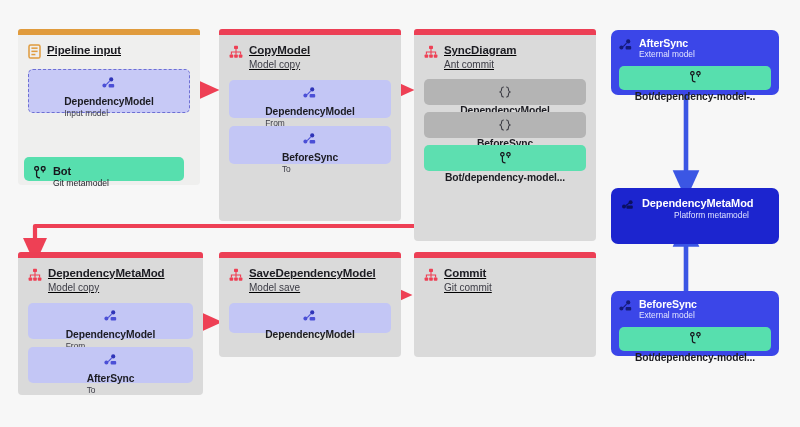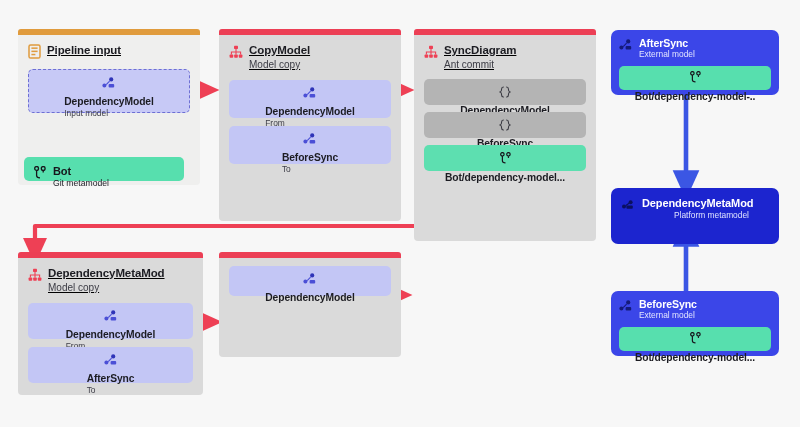--- a/index.html
+++ b/index.html
@@ -290,35 +290,64 @@
         <div class="ctxt">
           <span class="cname">AfterSync</span>
           <span class="csub">To</span>
         </div>
       </div>
     </div>
   </div>
 
   <div class="card stage" style="left:219px;top:252px;width:182px;height:105px;">
     <div class="topbar" style="background:#ec3f55;"></div>
+    <div class="stage-head">
+      <svg class="ico" width="14" height="14" viewBox="0 0 14 14" style="margin-top:1px;">
+        <rect x="5" y="0.8" width="4" height="3.2" rx="0.7" fill="#ee4055"></rect>
+        <rect x="0.6" y="9.6" width="3.6" height="3.2" rx="0.7" fill="#ee4055"></rect>
+        <rect x="5.2" y="9.6" width="3.6" height="3.2" rx="0.7" fill="#ee4055"></rect>
+        <rect x="9.8" y="9.6" width="3.6" height="3.2" rx="0.7" fill="#ee4055"></rect>
+        <path d="M7,4 L7,7 M2.4,9.6 L2.4,7 L11.6,7 L11.6,9.6 M7,7 L7,9.6" stroke="#ee4055" stroke-width="1.1" fill="none"></path>
+      </svg>
+      <div class="head-txt">
+        <span class="stage-title">SaveDependencyModel</span>
+        <span class="stage-sub">Model save</span>
+      </div>
+    </div>
     <div class="stage-body">
       <div class="chip lav" style="height:30px;">
         <svg class="ico" width="14" height="12" viewBox="0 0 14 12">
           <circle cx="2.4" cy="8.4" r="2" fill="#4b4fd6"></circle>
           <circle cx="9.2" cy="2.4" r="2.1" fill="#2f34b8"></circle>
           <rect x="6.6" y="7.1" width="5.6" height="3.3" rx="1" fill="#4b4fd6"></rect>
           <path d="M4.2,7.6 L7.6,4.2" stroke="#4b4fd6" stroke-width="1.1"></path>
         </svg>
         <div class="ctxt">
           <span class="cname">DependencyModel</span>
         </div>
       </div>
     </div>
   </div>
 
+  <div class="card stage" style="left:414px;top:252px;width:182px;height:105px;">
+    <div class="topbar" style="background:#ec3f55;"></div>
+    <div class="stage-head">
+      <svg class="ico" width="14" height="14" viewBox="0 0 14 14" style="margin-top:1px;">
+        <rect x="5" y="0.8" width="4" height="3.2" rx="0.7" fill="#ee4055"></rect>
+        <rect x="0.6" y="9.6" width="3.6" height="3.2" rx="0.7" fill="#ee4055"></rect>
+        <rect x="5.2" y="9.6" width="3.6" height="3.2" rx="0.7" fill="#ee4055"></rect>
+        <rect x="9.8" y="9.6" width="3.6" height="3.2" rx="0.7" fill="#ee4055"></rect>
+        <path d="M7,4 L7,7 M2.4,9.6 L2.4,7 L11.6,7 L11.6,9.6 M7,7 L7,9.6" stroke="#ee4055" stroke-width="1.1" fill="none"></path>
+      </svg>
+      <div class="head-txt">
+        <span class="stage-title">Commit</span>
+        <span class="stage-sub">Git commit</span>
+      </div>
+    </div>
+  </div>
 
   <div class="card ext" style="left:611px;top:30px;width:168px;height:65px;">
     <div class="ehead">
       <svg class="ico" width="14" height="12" viewBox="0 0 14 12" style="margin-top:2px;">
         <circle cx="2.4" cy="8.4" r="2" fill="#141a7a"></circle>
         <circle cx="9.2" cy="2.4" r="2.1" fill="#141a7a"></circle>
         <rect x="6.6" y="7.1" width="5.6" height="3.3" rx="1" fill="#141a7a"></rect>
         <path d="M4.2,7.6 L7.6,4.2" stroke="#141a7a" stroke-width="1.1"></path>
       </svg>
       <div class="col">

